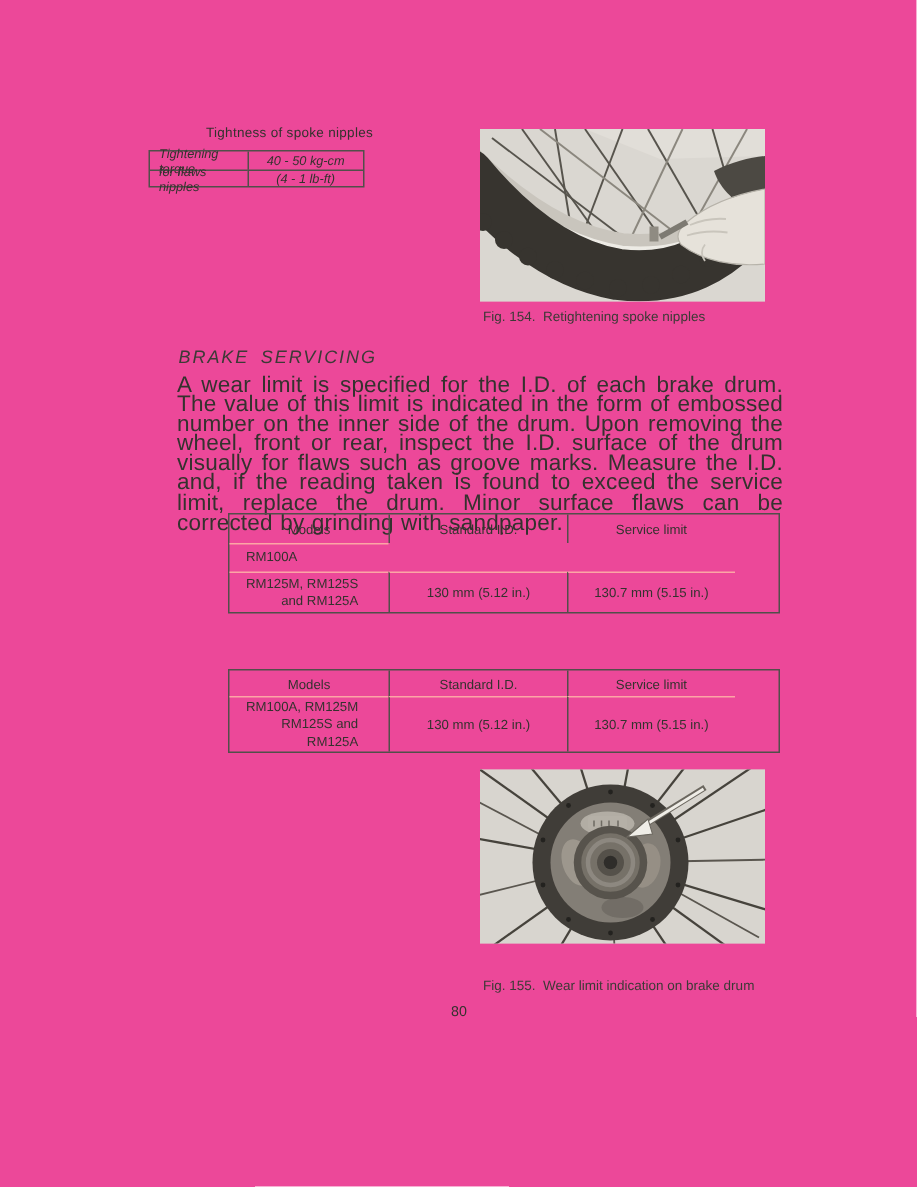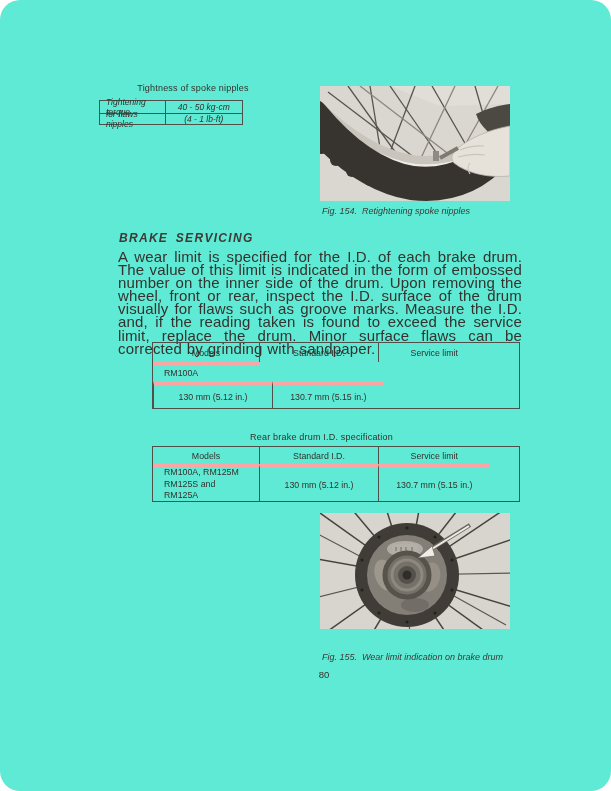--- a/index.html
+++ b/index.html
@@ -1,65 +1,64 @@
 <!DOCTYPE html>
 <html><head>
 <meta charset="utf-8">
 <style>
   html,body{margin:0;padding:0;background:#ffffff;}
   .page{
     position:relative;
     width:611px;height:791px;
-    background:#5eead4;
+    background:#ec4899;
     font-family:"Liberation Sans", sans-serif;
     color:#34322e;
     overflow:hidden;
-    border-radius:20px;
   }
   .abs{position:absolute;}
 
   
   .spoke-title{left:113px;top:83px;width:160px;text-align:center;font-size:9px;letter-spacing:.2px;}
   .spoke-table{left:99px;top:100px;width:144px;border:1.2px solid #514f4a;box-sizing:border-box;font-style:italic;}
   .spoke-row{display:flex;}
   .spoke-row + .spoke-row .sp-cell{border-top:1px solid #514f4a;}
   .sp-cell{box-sizing:border-box;font-size:8.5px;height:11.5px;display:flex;align-items:center;}
   .sp-label{width:71px;padding-left:6px;}
   .sp-value{width:86px;border-left:1px solid #514f4a;justify-content:center;}
 
   
-  .section-heading{left:119px;top:231px;font-size:12px;font-style:italic;letter-spacing:1.3px;word-spacing:3px;color:#3c3a36;font-weight:bold;}
+  .section-heading{left:119px;top:231px;font-size:12px;font-style:italic;letter-spacing:1.3px;word-spacing:3px;color:#3c3a36;}
   .body-para{left:118px;top:250px;width:404px;font-size:15px;line-height:13.1px;text-align:justify;letter-spacing:.15px;word-spacing:.6px;}
   .table-title{width:339px;text-align:center;font-size:9px;letter-spacing:.2px;}
   .front-title{left:152px;top:329px;}
   .rear-title{left:152px;top:432px;}
 
   
   .spec-table{left:152px;width:368px;border:1.2px solid #514f4a;box-sizing:border-box;}
   .front-table{top:342px;}
   .rear-table{top:446px;}
   .spec-row{display:flex;}
-  .spec-row + .spec-row .cell{border-top:4px solid #fca5a5;}
+  .spec-row + .spec-row .cell{border-top:1px solid #fca5a5;text-align:right;}
   .cell{box-sizing:border-box;font-size:8.8px;display:flex;align-items:center;justify-content:center;text-align:center;}
   .cell.c1{width:106px;}
   .cell.c2{width:119px;border-left:1px solid #514f4a;}
   .cell.c3{width:111.6px;border-left:1px solid #514f4a;}
   .cell.models{justify-content:flex-start;text-align:left;padding-left:11px;white-space:pre-line;line-height:11.5px;}
   .h19{height:19px;} .h18{height:19px;} .h27{height:27px;} .h17{height:17px;} .h37{height:37px;}
 
   
   .photo{background:#d9d6d0;}
   .photo1{left:320px;top:86px;width:190px;height:115px;}
   .photo2{left:320px;top:513px;width:190px;height:116px;}
   .photo svg{display:block;width:100%;height:100%;}
-  .caption{font-size:9px;font-style:italic;white-space:pre;color:#3c3a36;}
+  .caption{font-size:9px;white-space:pre;color:#3c3a36;}
   .caption1{left:322px;top:206px;}
   .caption2{left:322px;top:652px;}
 
-  .page-number{left:294px;top:669px;width:60px;text-align:center;font-size:9.5px;}
+  .page-number{left:276px;top:669px;width:60px;text-align:center;font-size:9.5px;}
 </style>
 </head>
 <body>
 
 <div class="page">
 
   <div class="abs spoke-title">Tightness of spoke nipples</div>
   <div class="abs spoke-table">
     <div class="spoke-row">
       <div class="sp-cell sp-label">Tightening torque</div>
@@ -127,26 +126,27 @@
   <div class="abs spec-table front-table">
     <div class="spec-row">
       <div class="cell c1 h19">Models</div>
       <div class="cell c2 h19">Standard I.D.</div>
       <div class="cell c3 h19">Service limit</div>
     </div>
     <div class="spec-row">
       <div class="cell c1 h18 models">RM100A</div>
     </div>
     <div class="spec-row">
+      <div class="cell c1 h27 models">RM125M, RM125S
+and RM125A</div>
       <div class="cell c2 h27">130 mm (5.12 in.)</div>
       <div class="cell c3 h27">130.7 mm (5.15 in.)</div>
     </div>
   </div>
 
-  <div class="abs table-title rear-title">Rear brake drum I.D. specification</div>
   <div class="abs spec-table rear-table">
     <div class="spec-row">
       <div class="cell c1 h17">Models</div>
       <div class="cell c2 h17">Standard I.D.</div>
       <div class="cell c3 h17">Service limit</div>
     </div>
     <div class="spec-row">
       <div class="cell c1 h37 models">RM100A, RM125M
 RM125S and
 RM125A</div>

